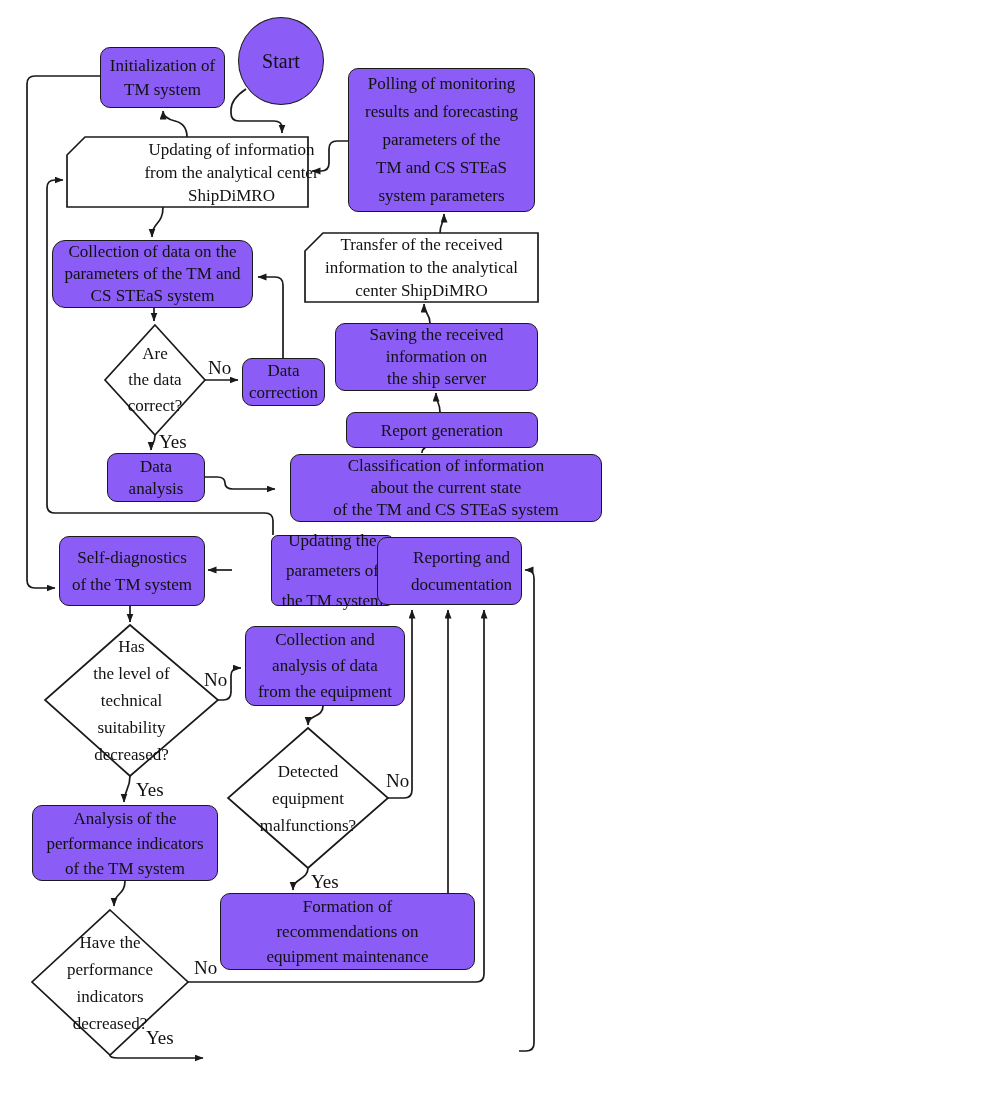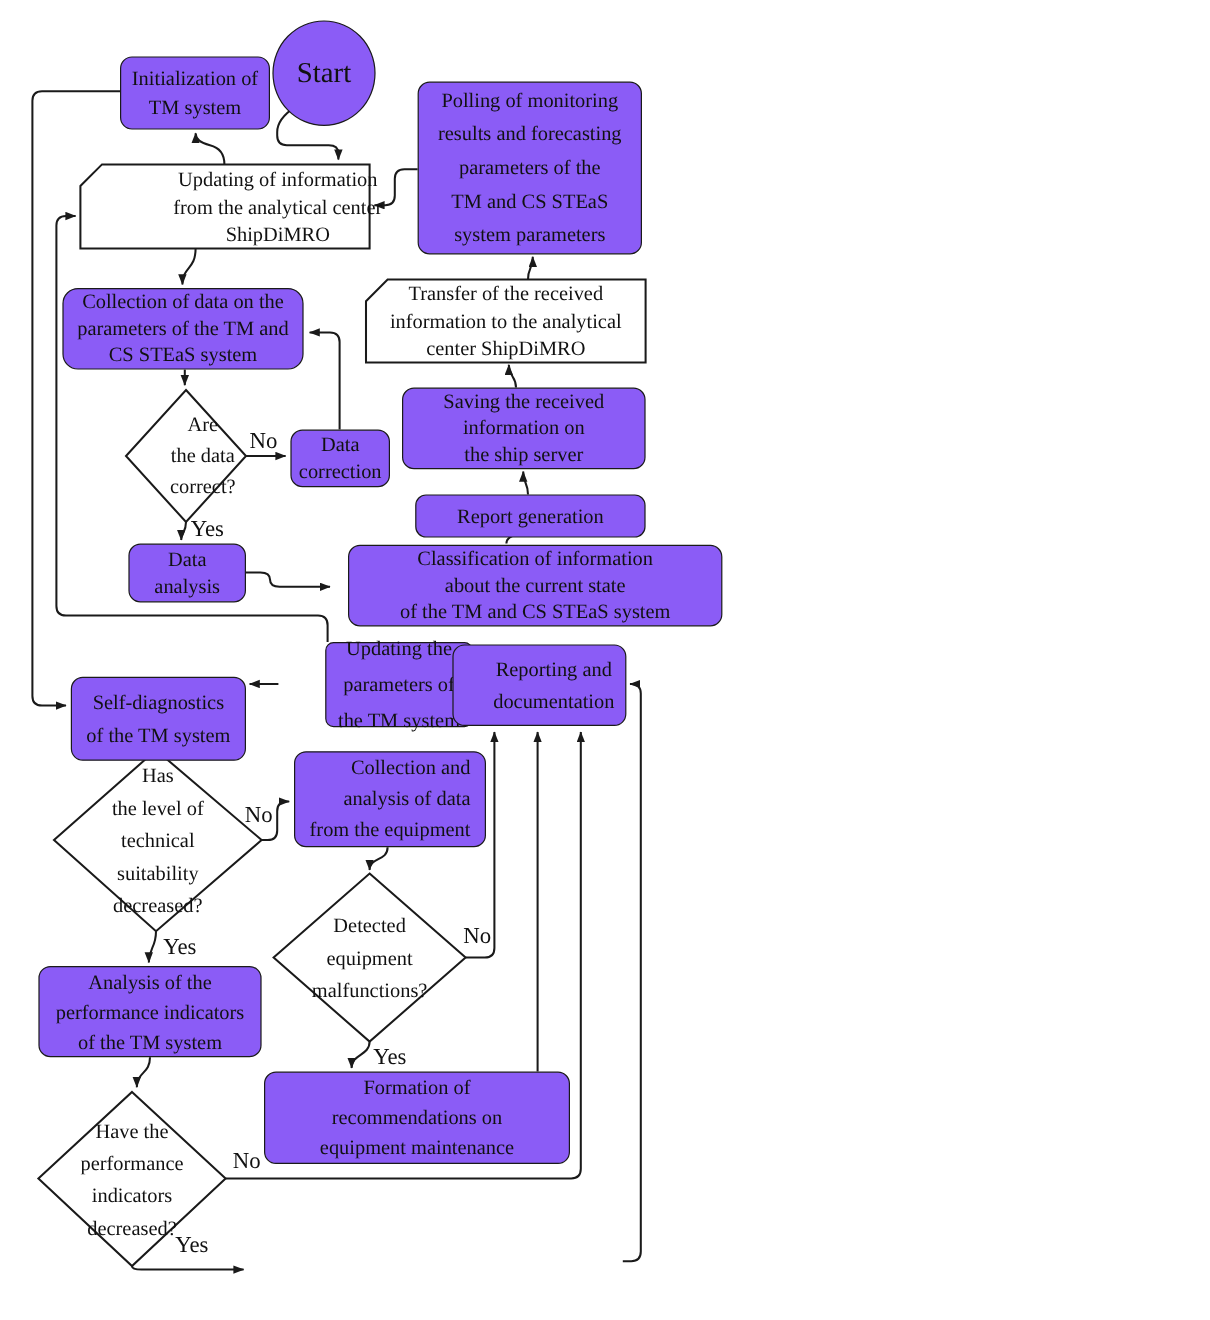--- a/index.html
+++ b/index.html
@@ -72,21 +72,21 @@
     <path marker-end="url(#arr)" d="M 388 798 L 404 798 Q 412 798 412 790 L 412 610"></path>
     <path marker-end="url(#arr)" d="M 448 893 L 448 610"></path>
     <path marker-end="url(#arr)" d="M 308 868 C 308 880 293 878 293 890"></path>
     <path marker-end="url(#arr)" d="M 130 776 C 130 790 124 790 124 802"></path>
     <path marker-end="url(#arr)" d="M 125 881 C 125 895 114 893 114 906"></path>
     <path marker-end="url(#arr)" d="M 188 982 L 476 982 Q 484 982 484 974 L 484 610"></path>
     <path marker-end="url(#arr)" d="M 110 1055 Q 110 1058 118 1058 L 203 1058"></path>
     <path marker-end="url(#arr)" d="M 519 1051 L 526 1051 Q 534 1051 534 1043 L 534 578 Q 534 570 526 570 L 525 570"></path>
   </svg>
 
-  <div class="node circle" style="left:227px;top:17px;width:86px;height:88px;font-size:24px;">Start</div>
+  <div class="node circle" style="left:238px;top:17px;width:86px;height:88px;font-size:20px;">Start</div>
 
   <div class="node" style="left:100px;top:47px;width:125px;height:61px;line-height:24px;">Initialization of
 TM system</div>
 
   <div class="node naked" style="left:67px;top:137px;width:241px;height:70px;line-height:23px;margin-left:44px;">Updating of information
 from the analytical center
 ShipDiMRO</div>
 
   <div class="node" style="left:348px;top:68px;width:187px;height:144px;line-height:28px;">Polling of monitoring
 results and forecasting
@@ -99,53 +99,53 @@
 center ShipDiMRO</div>
 
   <div class="node" style="left:52px;top:240px;width:201px;height:68px;line-height:22px;border-radius:13px;">Collection of data on the
 parameters of the TM and
 CS STEaS system</div>
 
   <div class="node" style="left:335px;top:323px;width:203px;height:68px;line-height:22px;">Saving the received
 information on
 the ship server</div>
 
-  <div class="node naked" style="left:119px;top:325px;width:100px;height:110px;line-height:26px;">Are
+  <div class="node naked" style="left:105px;top:325px;width:100px;height:110px;line-height:26px;">Are
 the data
 correct?</div>
 
   <div class="node" style="left:242px;top:358px;width:83px;height:48px;line-height:22px;">Data
 correction</div>
 
   <div class="node" style="left:346px;top:412px;width:192px;height:36px;line-height:19px;border-radius:9px;text-align:center;">Report generation</div>
 
   <div class="node" style="left:107px;top:453px;width:98px;height:49px;line-height:22px;">Data
 analysis</div>
 
   <div class="node" style="left:280px;top:454px;width:312px;height:68px;line-height:22px;margin-left:10px;">Classification of information
 about the current state
 of the TM and CS STEaS system</div>
 
-  <div class="node" style="left:59px;top:536px;width:146px;height:70px;line-height:27px;margin-top:28px;">Self-diagnostics
+  <div class="node" style="left:59px;top:536px;width:146px;height:70px;line-height:27px;">Self-diagnostics
 of the TM system</div>
 
   <div class="node" style="left:232px;top:535px;width:123px;height:71px;line-height:30px;border-radius:7px;margin-left:39px;">Updating the
 parameters of
 the TM system</div>
 
   <div class="node" style="left:377px;top:537px;width:145px;height:68px;line-height:27px;padding-left:24px;">Reporting and
 documentation</div>
 
   <div class="node naked" style="left:45px;top:625px;width:173px;height:151px;line-height:27px;">Has
 the level of
 technical
 suitability
 decreased?</div>
 
-  <div class="node" style="left:245px;top:626px;width:160px;height:80px;line-height:26px;text-align:right;">Collection and
+  <div class="node" style="left:245px;top:626px;width:160px;height:80px;line-height:26px;">Collection and
 analysis of data
 from the equipment</div>
 
   <div class="node naked" style="left:228px;top:728px;width:160px;height:140px;line-height:27px;">Detected
 equipment
 malfunctions?</div>
 
   <div class="node" style="left:32px;top:805px;width:186px;height:76px;line-height:25px;">Analysis of the
 performance indicators
 of the TM system</div>

